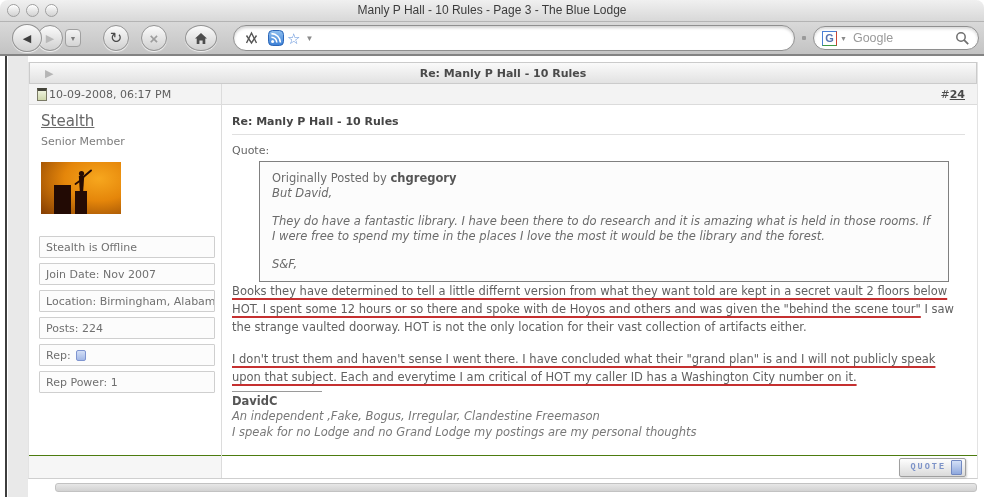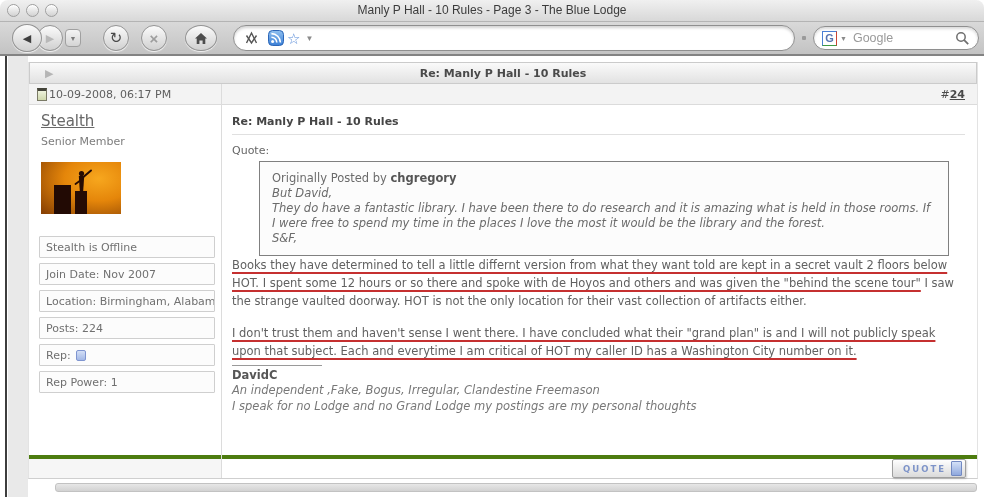--- a/index.html
+++ b/index.html
@@ -96,32 +96,32 @@
 
   .post-body { flex:1; padding:10px 12px 0 11px; overflow:hidden; font-size:11.5px; color:#616161; }
   .post-title { font-size:11px; font-weight:bold; color:#454545; }
   .title-rule { border-top:1px solid #e0e0e0; margin-top:6px; }
   .quote-label { margin-top:9px; font-size:11px; color:#666; }
   .quote-box { margin:4px 16px 0 27px; border:1px solid #808080; background:#fcfcfc;
     padding:9px 12px; font-size:11.5px; color:#6b6b6b; line-height:15px; }
   .q-attr { color:#6b6b6b; }
   .q-attr b { color:#555; }
   .q-line { font-style:italic; }
-  .q-gap { }
+  .q-gap { margin-top:13px; }
 
   .body-p { line-height:18px; }
   .body-p.second { margin-top:14px; }
   .redline { text-decoration: underline; text-decoration-color:#c53030; text-decoration-thickness:2px; text-underline-offset:3px; }
 
   .sig { margin-top:5px; }
   .sig-rule { width:90px; border-top:1px solid #9a9a9a; }
   .sig-name { font-weight:bold; color:#565656; margin-top:2px; line-height:15px; }
   .sig-line { font-style:italic; color:#787878; line-height:15.5px; }
 
-  .post-footer { height:23px; border-top:4px solid #4d7c0f; display:flex; }
+  .post-footer { height:23px; border-top:1px solid #4d7c0f; display:flex;font-family:Liberation Mono, monospace; }
   .footer-left { width:192px; background:#f6f6f6; }
   .footer-right { flex:1; display:flex; align-items:center; justify-content:flex-end; padding-right:11px; }
   .quote-btn { height:19px; border:1px solid #9f9f9f; border-radius:2px;
     background:linear-gradient(#fefefe,#dadada); box-shadow:1px 1px 2px rgba(0,0,0,.18);
     display:inline-flex; align-items:center; padding:0 3px 0 10px; cursor:pointer; }
   .qb-label { font-size:8.5px; font-weight:bold; letter-spacing:2px; color:#7d93c8; }
   .qb-tab { width:11px; height:15px; margin-left:5px; background:linear-gradient(#d3e0f7,#8fa8dd);
     border:1px solid #7289c2; border-radius:1px; display:inline-block; }
 
   .bottom-bar { position:absolute; left:55px; top:427px; width:922px; height:9px;

